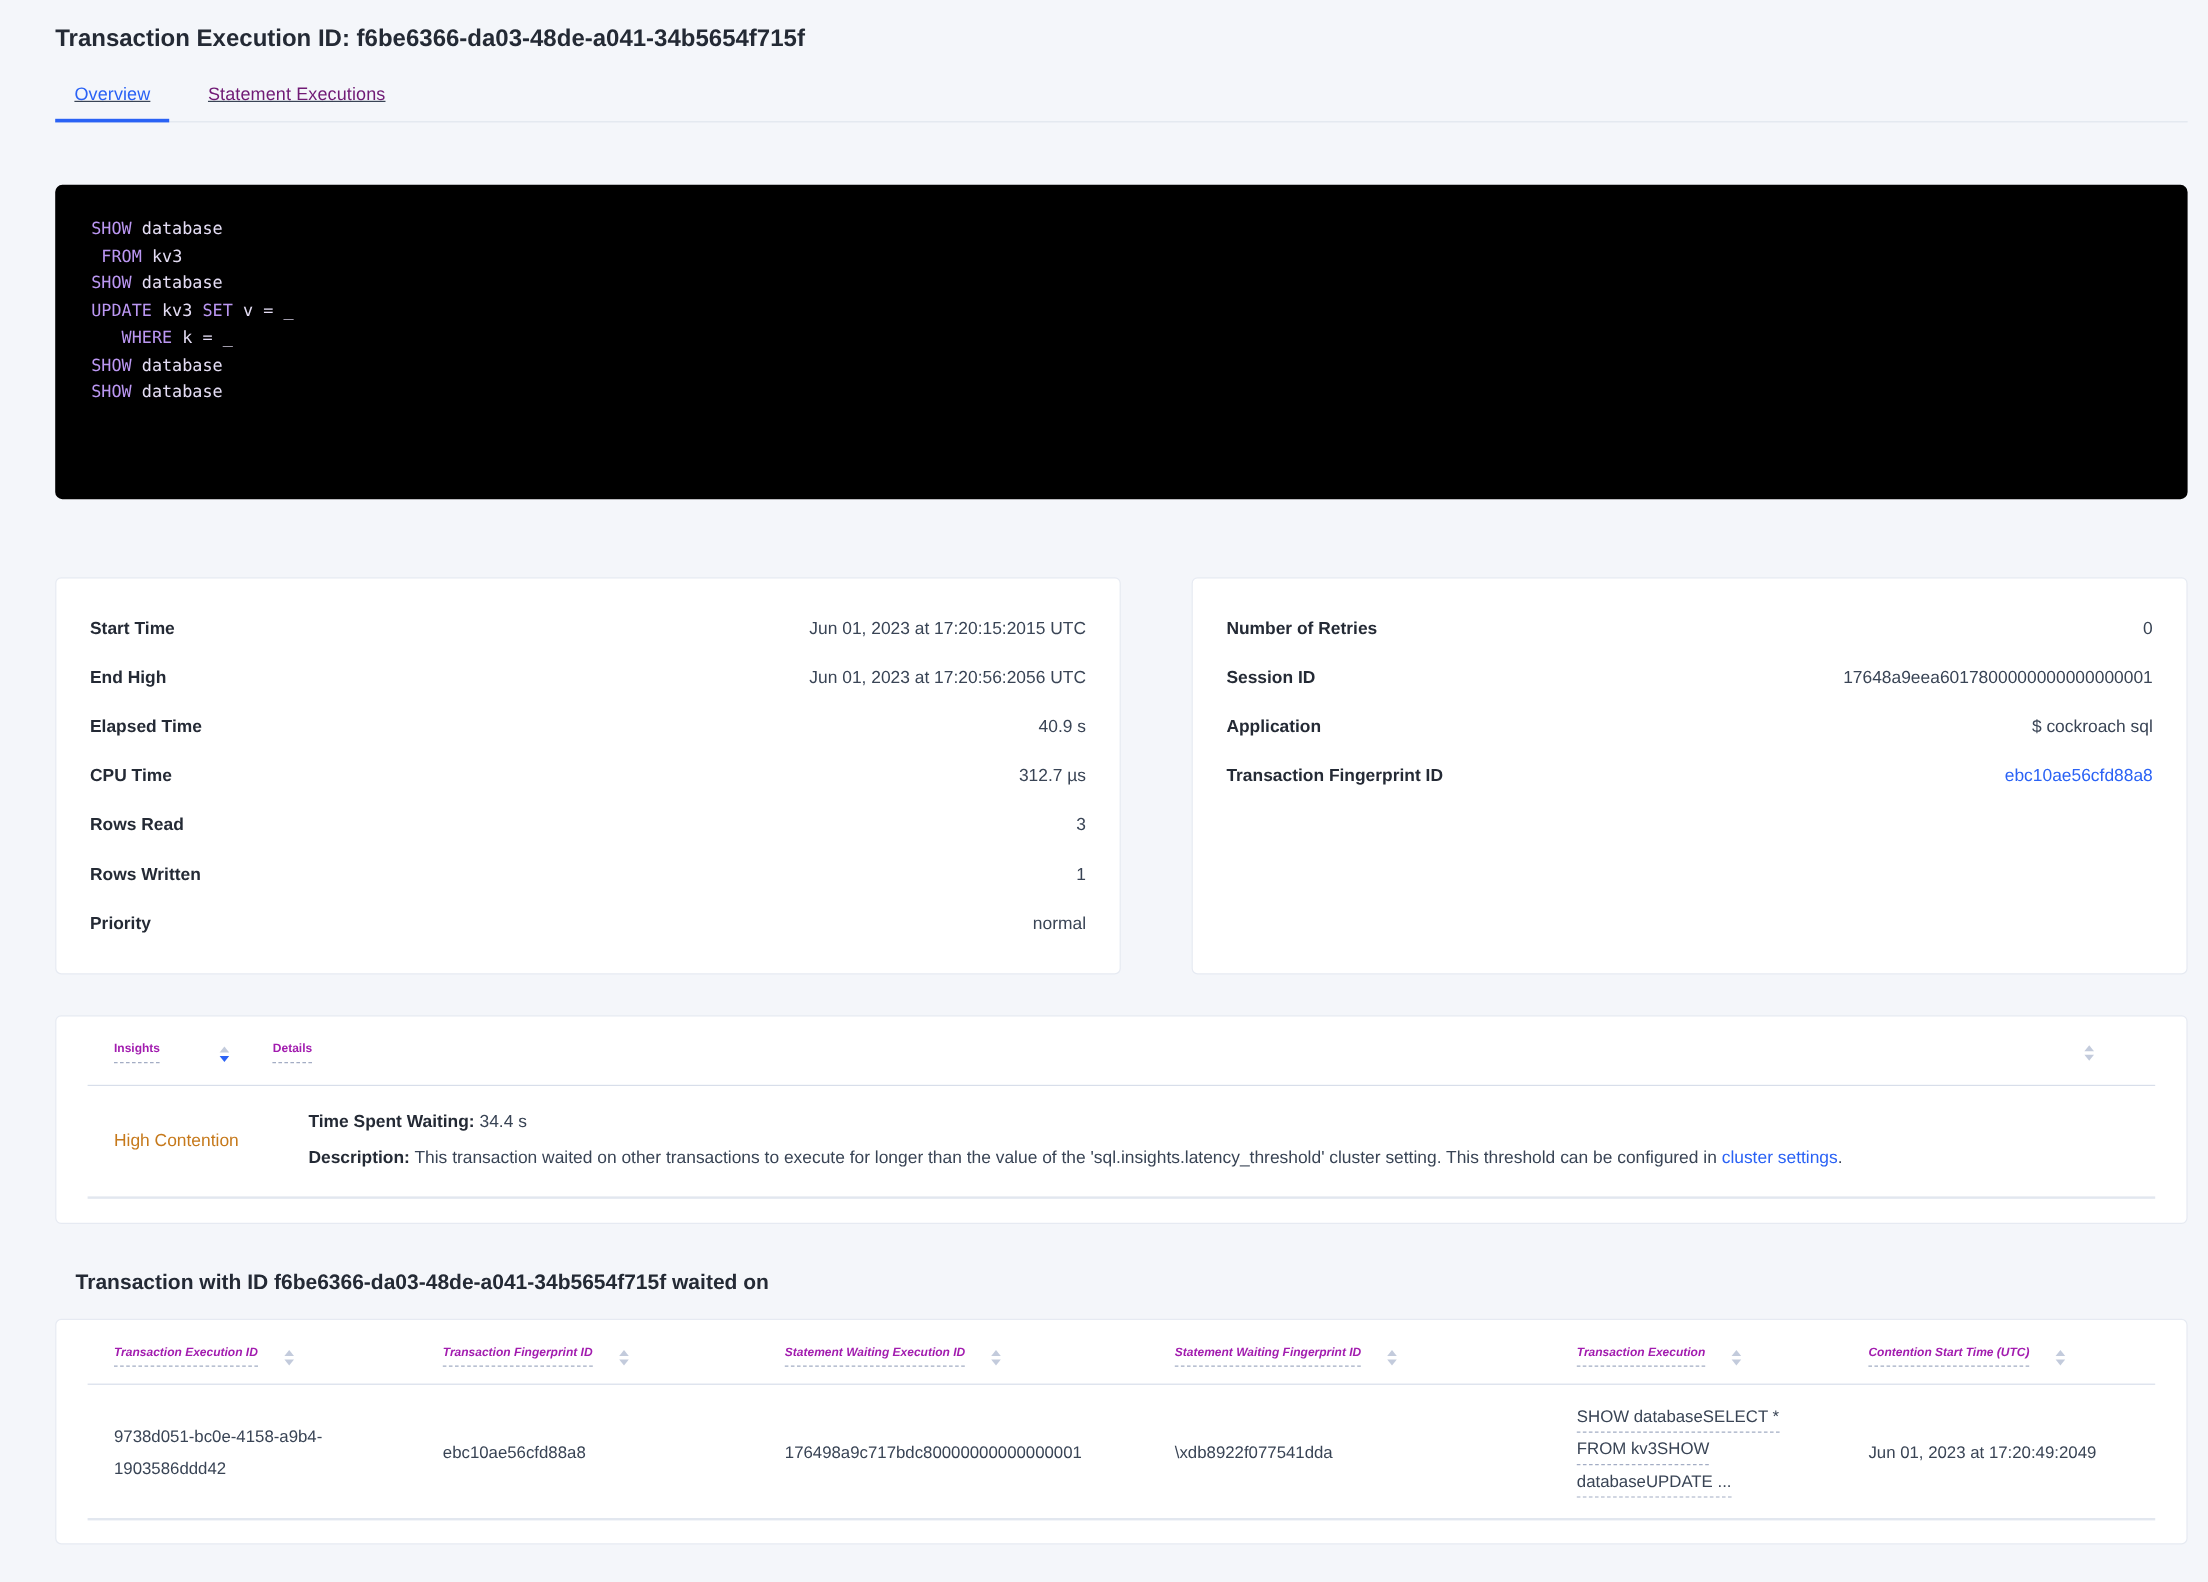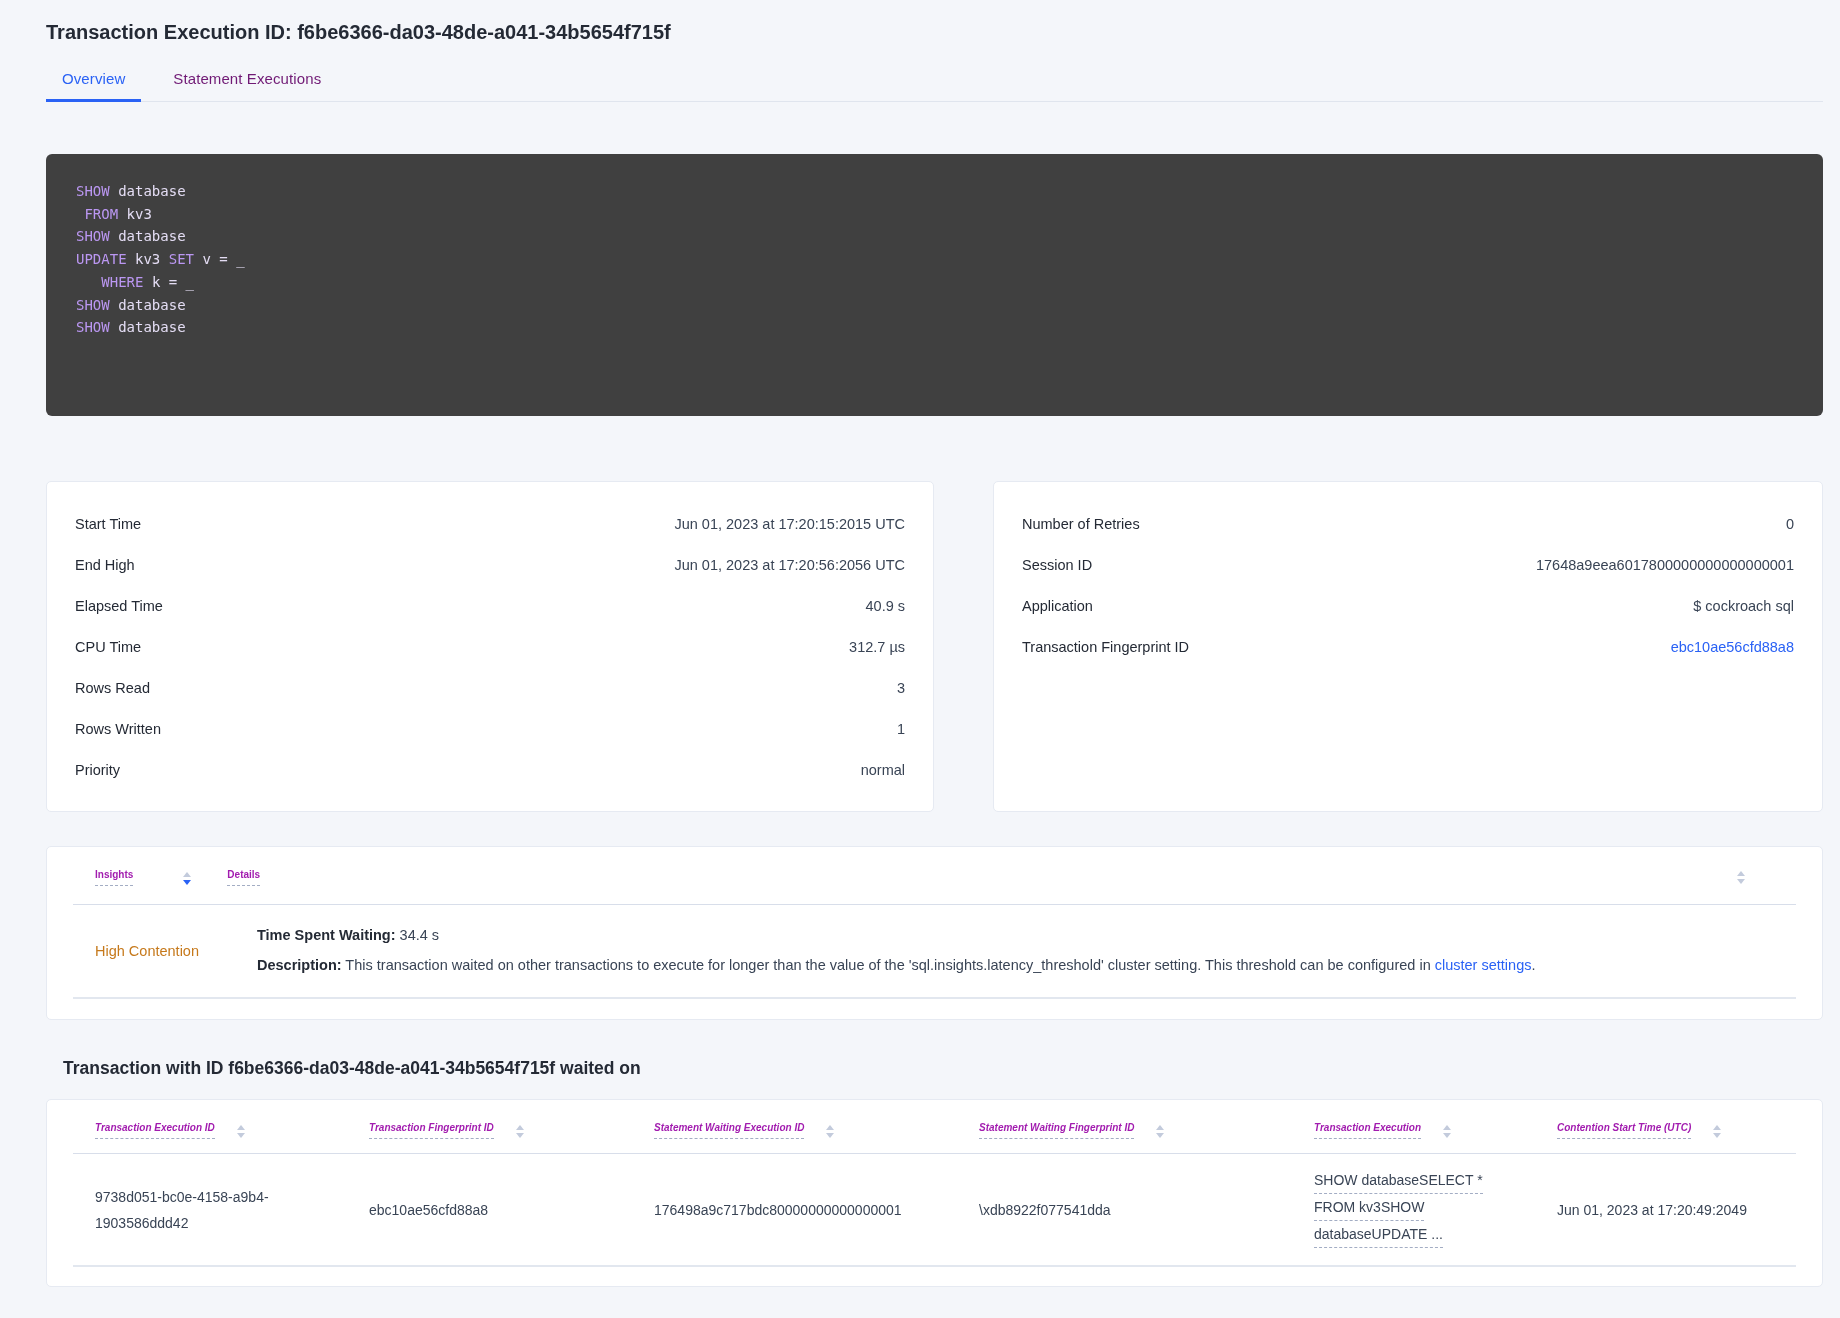--- a/index.html
+++ b/index.html
@@ -11,33 +11,34 @@
   }
   .page { padding: 18px 17px 0 46px; }
 
   
   .page-title {
     font-size: 20px; font-weight: 700; color: #242a35; line-height: 28px;
   }
   .tabs {
     display: flex; margin-top: 14px;
     border-bottom: 1px solid #e0e5ee;
+    text-decoration: underline;
   }
   .tab {
     font-size: 15px; color: #701a75; padding: 10px 16px 12px;
     border-bottom: 3px solid transparent; margin-bottom: -1px;
     cursor: pointer; letter-spacing: .1px;
   }
   .tab.active { color: #2a62f5; border-bottom-color: #2a62f5; }
   .tab + .tab { margin-left: 16px; }
 
   
   .sql-box {
     margin-top: 52px; height: 262px;
-    background: #404040; border-radius: 6px;
+    background: #000000; border-radius: 6px;
     padding: 26px 30px;
     font-family: "DejaVu Sans Mono", monospace;
     font-size: 14px; line-height: 22.7px;
     color: #e4ddf4;
   }
   .sql-line { white-space: pre; }
   .sql-line .kw { color: #bb97f2; }
 
   
   .card {
@@ -46,21 +47,21 @@
     border-radius: 5px;
   }
   .summary-row-wrap { display: flex; gap: 27px; margin-top: 65px; }
   .summary-card { padding: 21px 28px; }
   .summary-card.left { width: 888px; }
   .summary-card.right { flex: 1; margin-left: 32px; }
   .kv-row {
     display: flex; justify-content: space-between; align-items: center;
     height: 41px; font-size: 14.5px;
   }
-  .kv-label { font-weight: 400; color: #242a35; }
+  .kv-label { font-weight: 700; color: #242a35; }
   .kv-value { color: #394455; text-align: right; }
   .kv-value.link { color: #2a62f5; cursor: pointer; }
 
   
   .sort-icon {
     display: inline-flex; flex-direction: column; gap: 3px;
     vertical-align: middle; cursor: pointer;
   }
   .sort-icon .tri-up {
     width: 0; height: 0;

